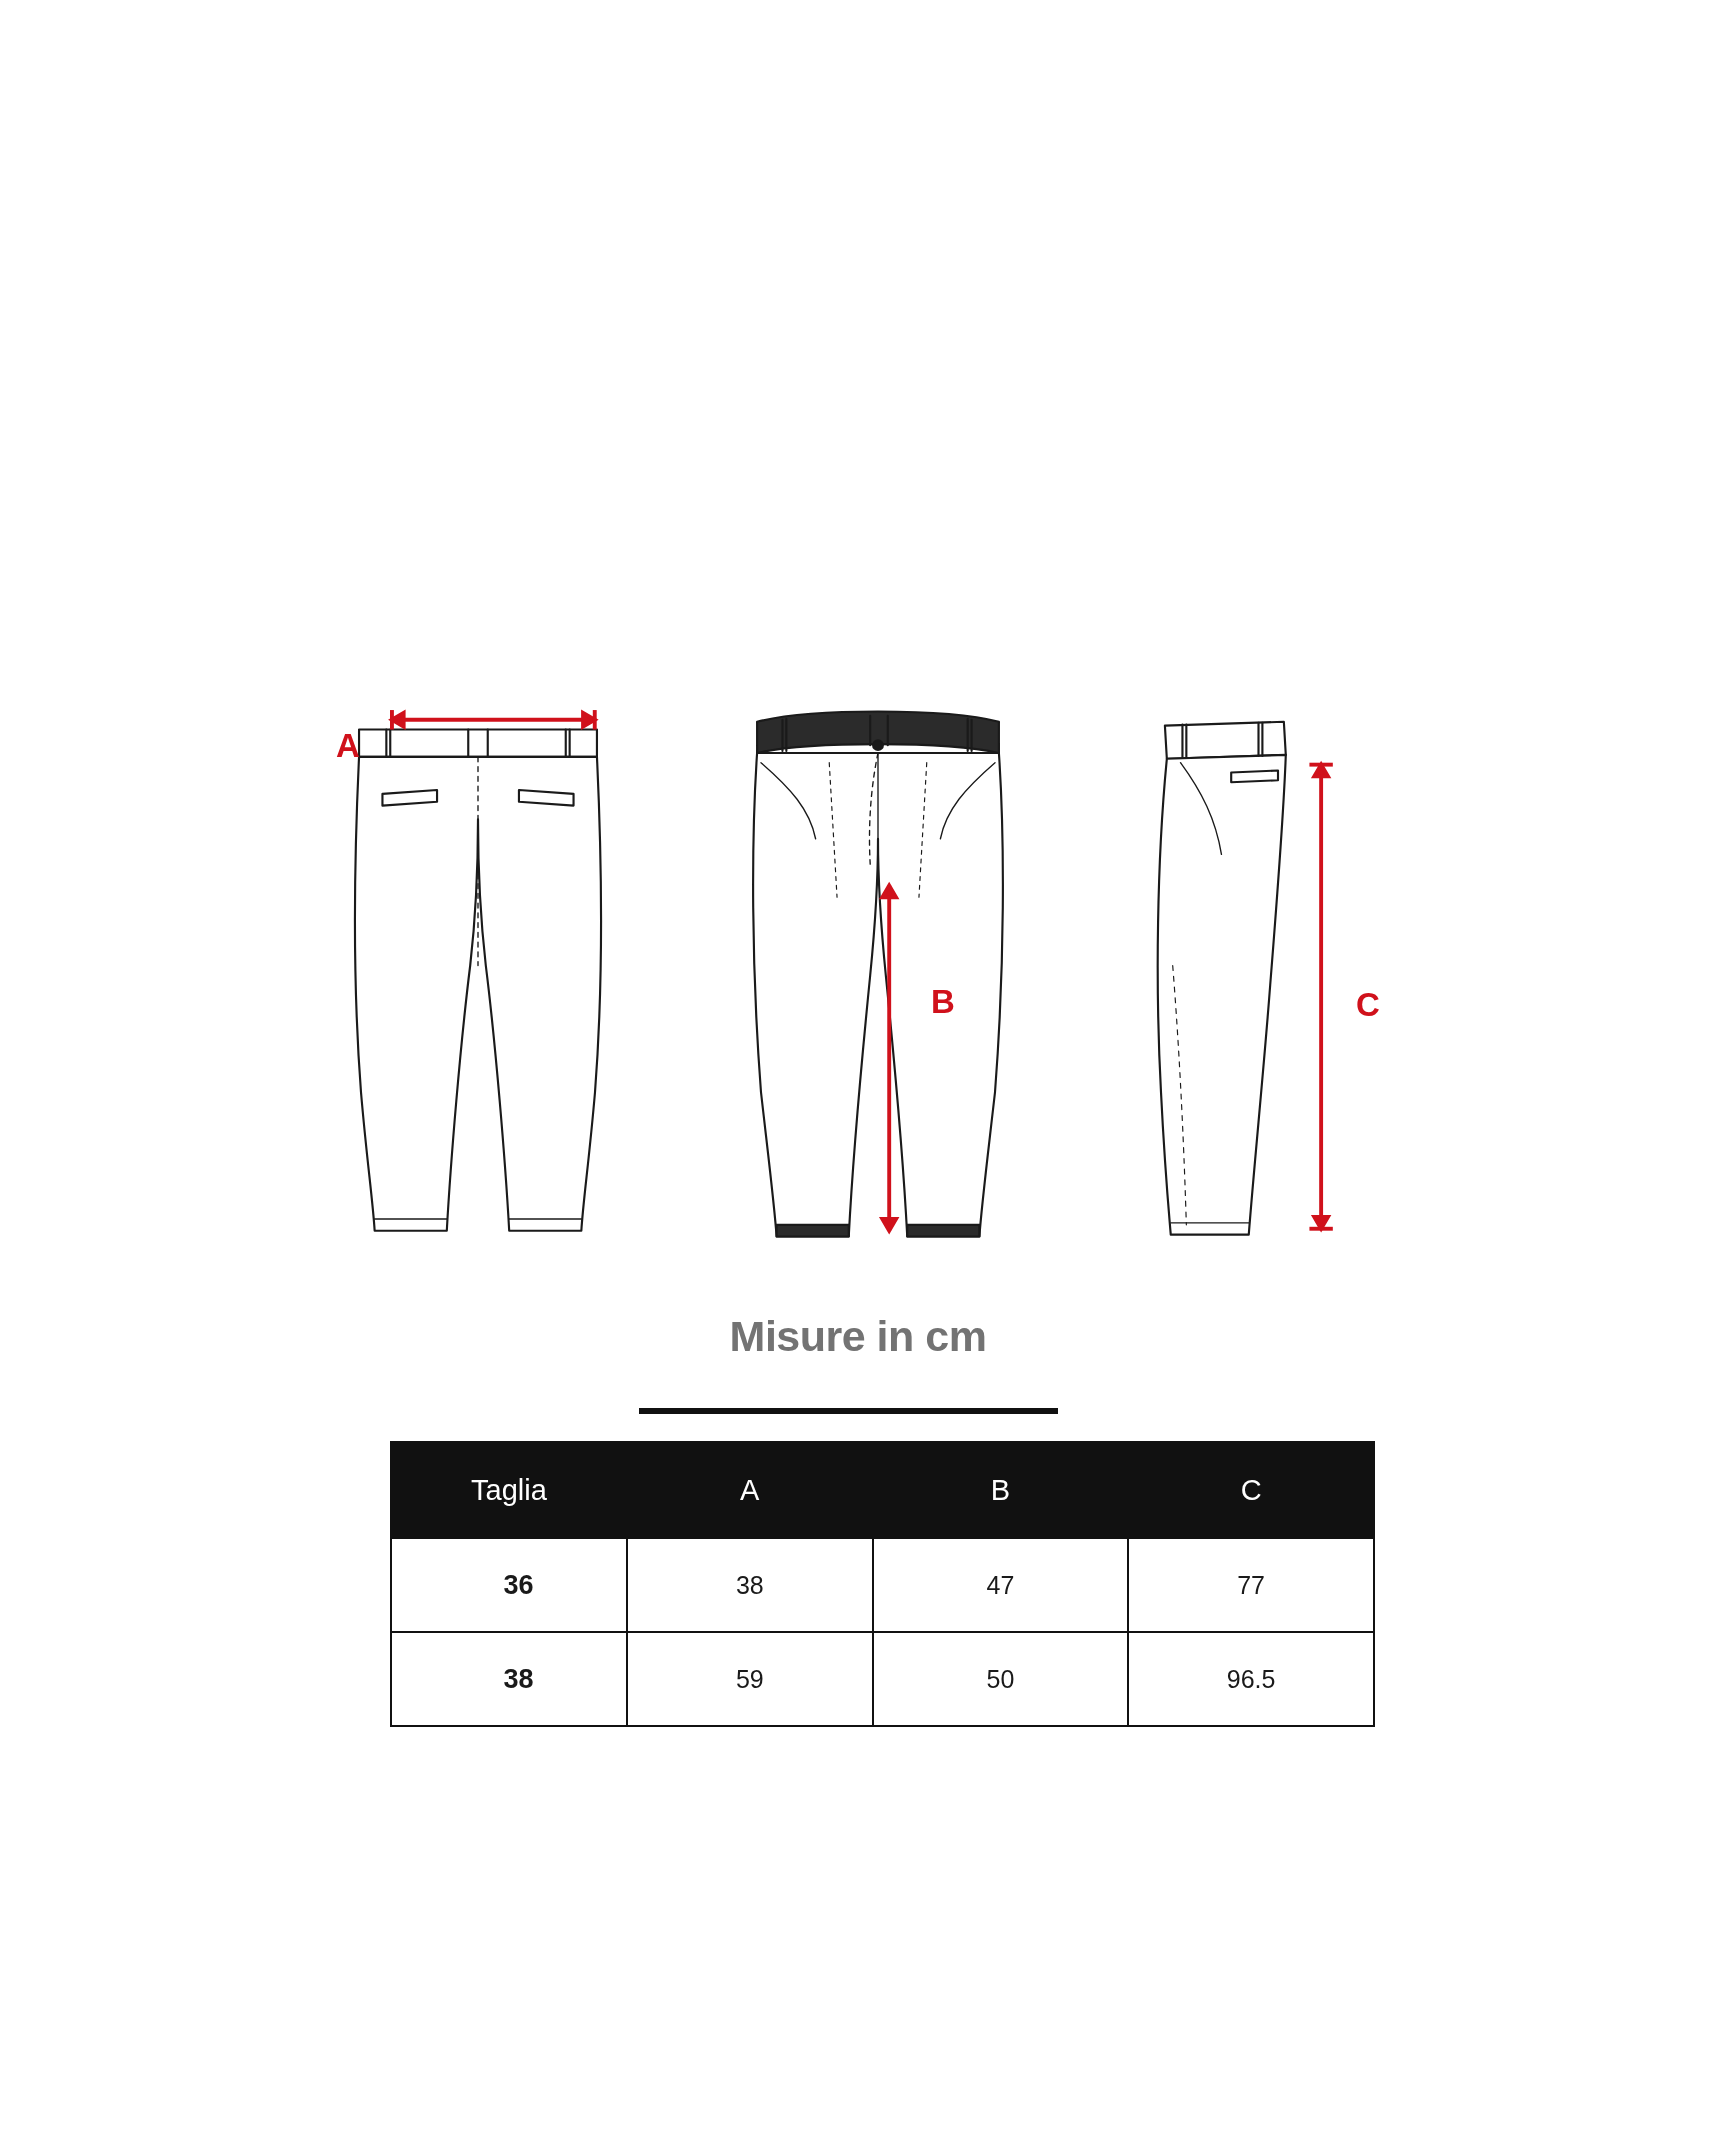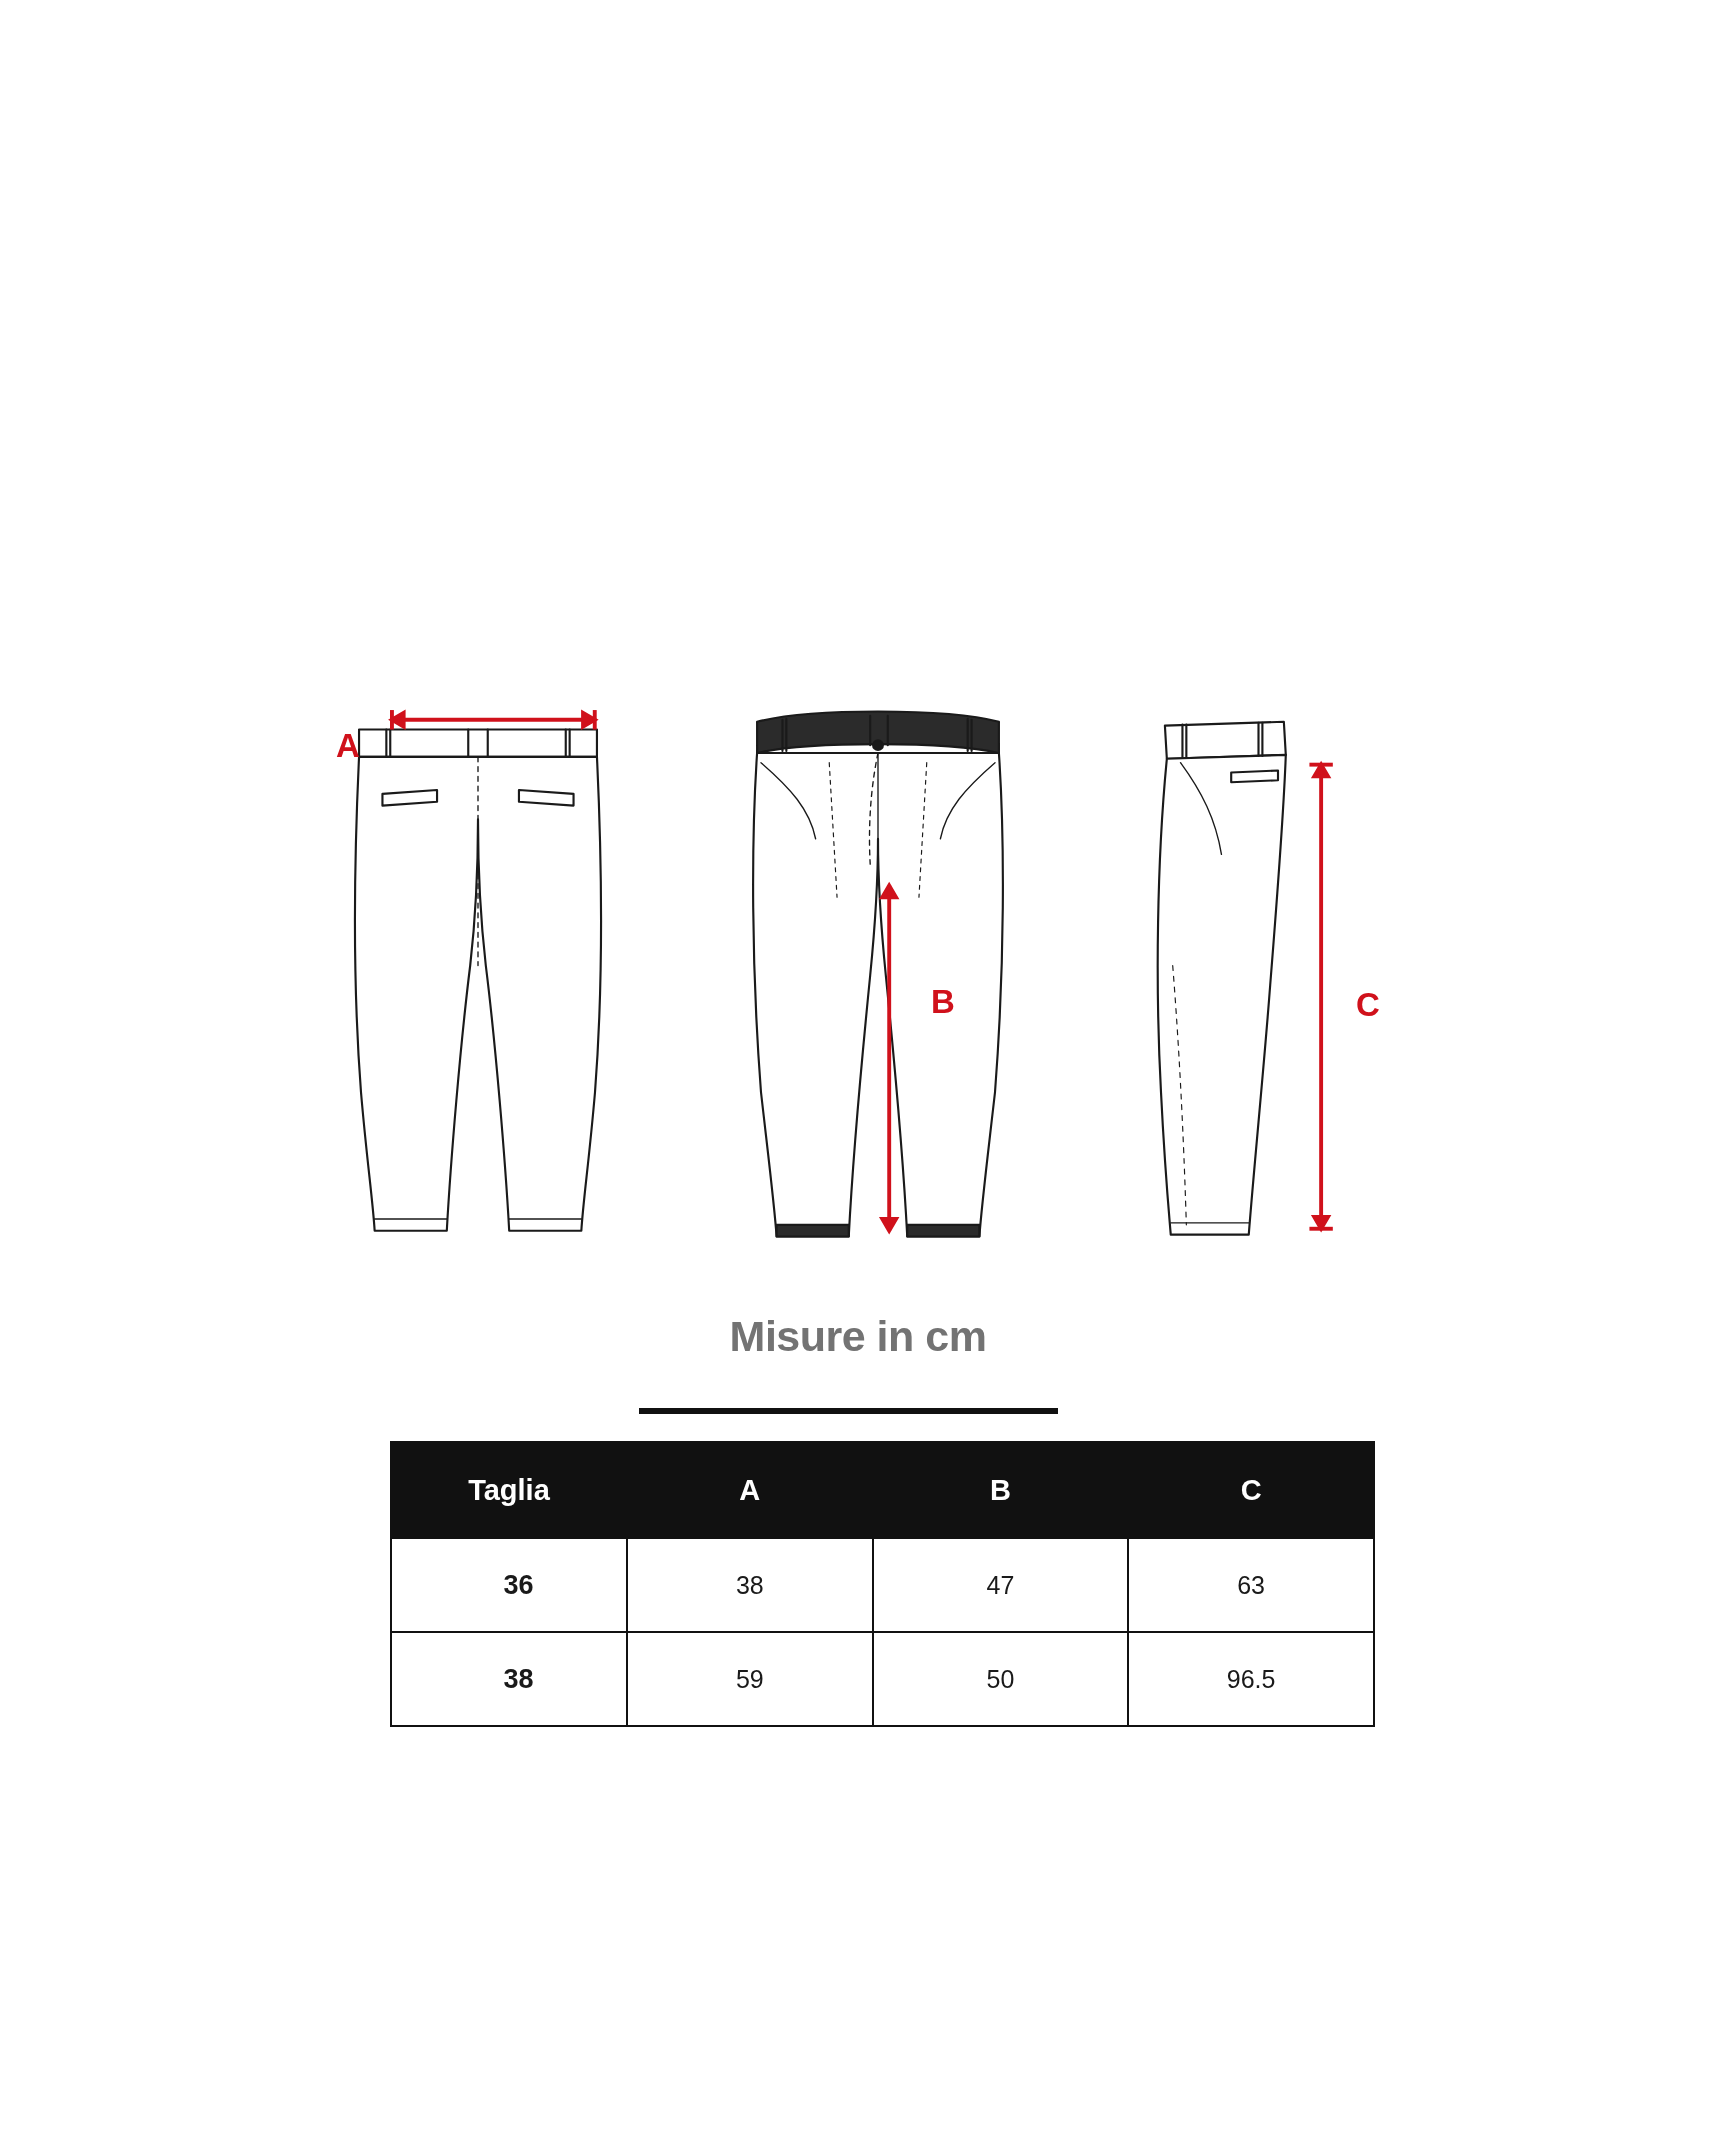--- a/index.html
+++ b/index.html
@@ -91,21 +91,21 @@
   .size-table th,
   .size-table td {
     border: 2px solid #111111;
     text-align: center;
     font-family: "Liberation Sans", sans-serif;
   }
   .size-table thead th {
     background: #111111;
     color: #ffffff;
     font-size: 29px;
-    font-weight: bold;
+    font-weight: normal;
     height: 92px;
     border-color: #111111;
     margin-left: 40px;
   }
   .size-table tbody td {
     height: 90px;
     font-size: 25px;
     color: #1a1a1a;
     background: #ffffff;
   }
@@ -267,21 +267,21 @@
         <th>A</th>
         <th>B</th>
         <th>C</th>
       </tr>
     </thead>
     <tbody>
       <tr>
         <td class="col-size">36</td>
         <td>38</td>
         <td>47</td>
-        <td>63</td>
+        <td>77</td>
       </tr>
       <tr>
         <td class="col-size">38</td>
         <td>59</td>
         <td>50</td>
         <td>96.5</td>
       </tr>
     </tbody>
   </table>
 

